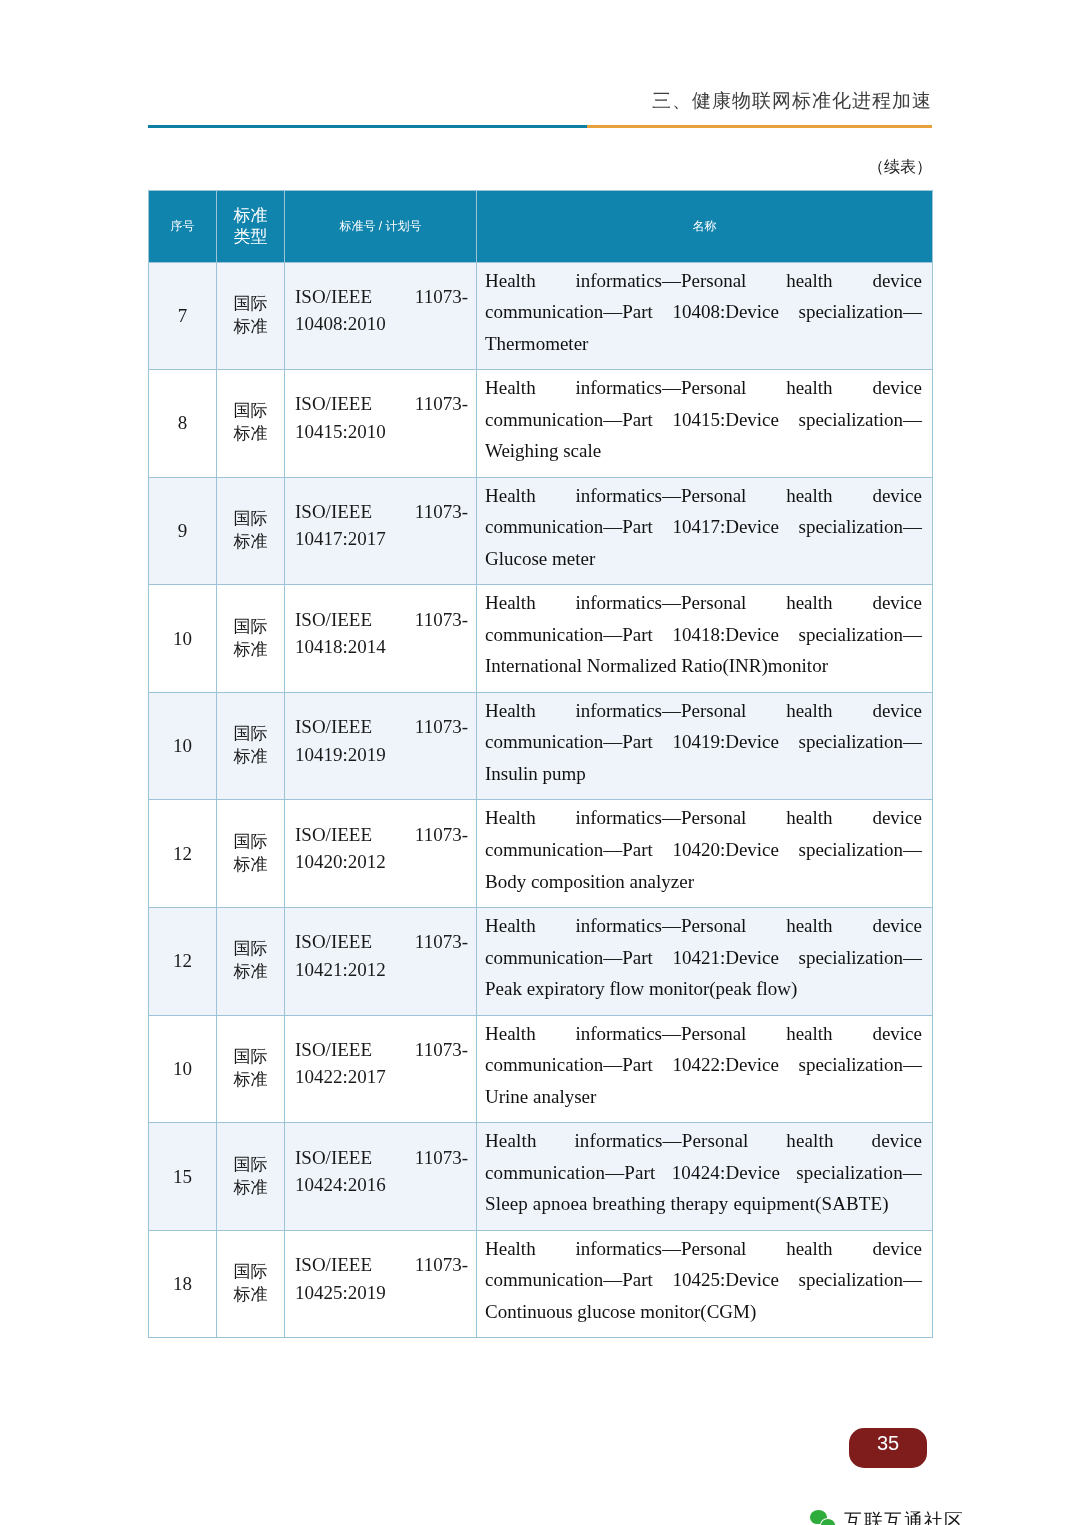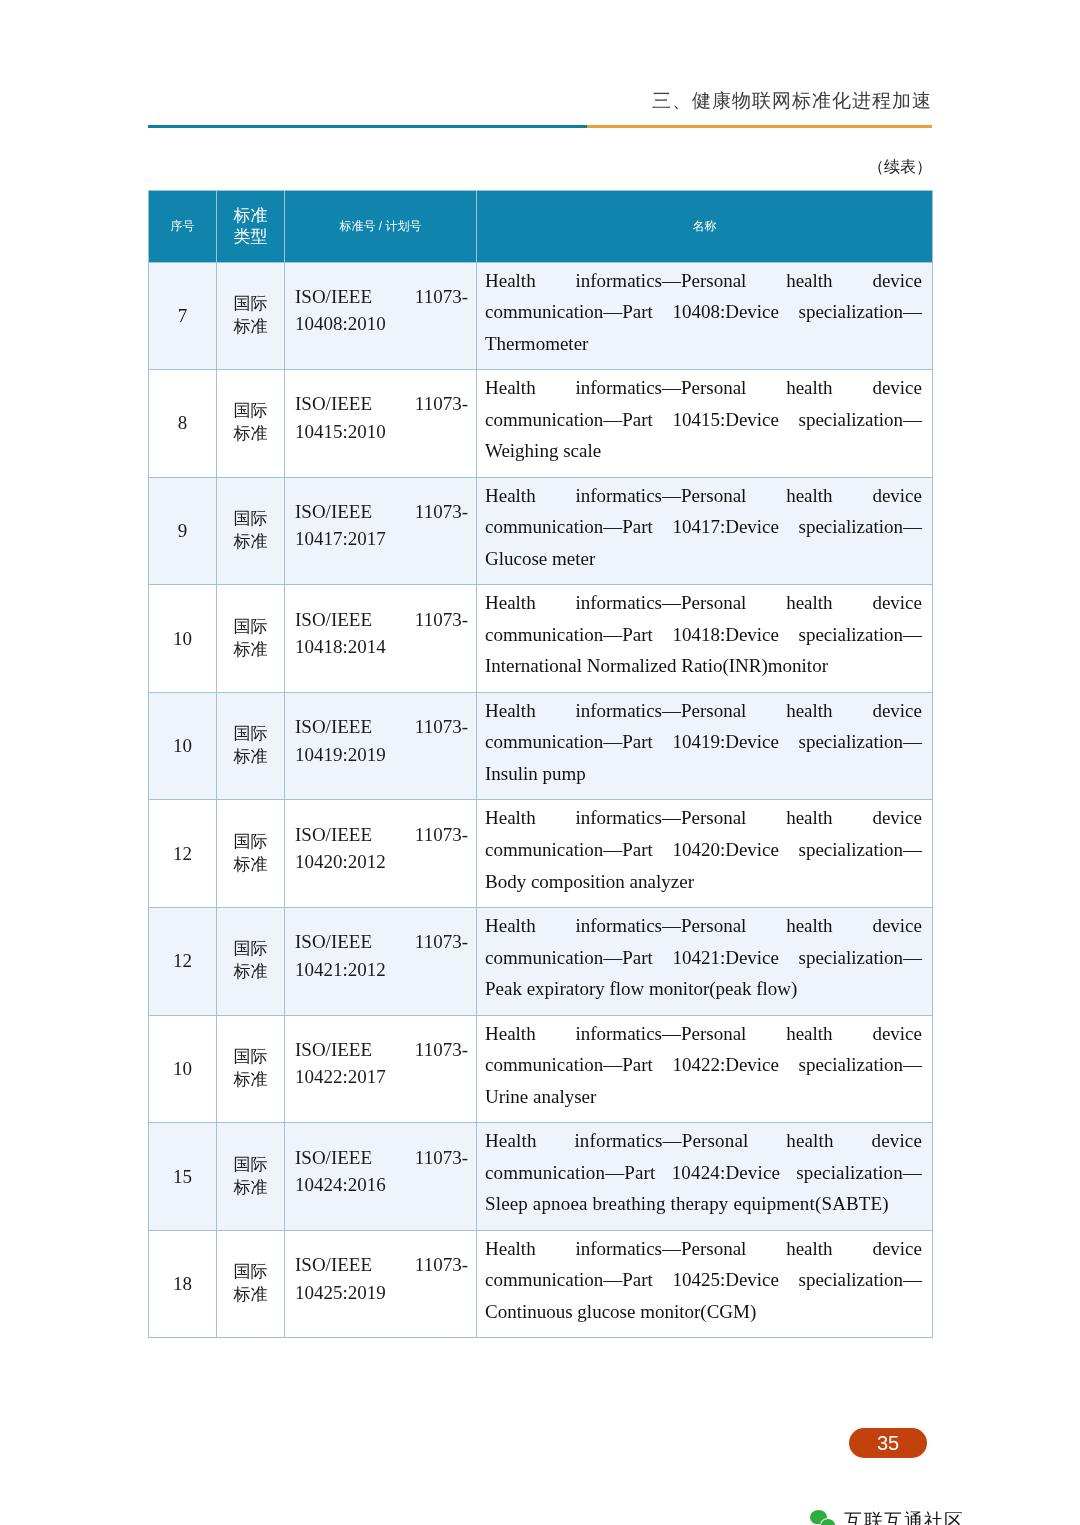--- a/index.html
+++ b/index.html
@@ -140,22 +140,22 @@
   td.name.justify-all {
     letter-spacing: 0.15px;
   }
 
   
   .page-number {
     position: absolute;
     left: 849px;
     top: 1428px;
     width: 78px;
-    height: 30px;
-    background: #c2410c;
+    height: 40px;
+    background: #7f1d1d;
     border-radius: 15px;
     color: #ffffff;
     font-family: "Liberation Sans", sans-serif;
     font-size: 20px;
     line-height: 30px;
     text-align: center;
   }
   .wechat {
     position: absolute;
     left: 810px;

